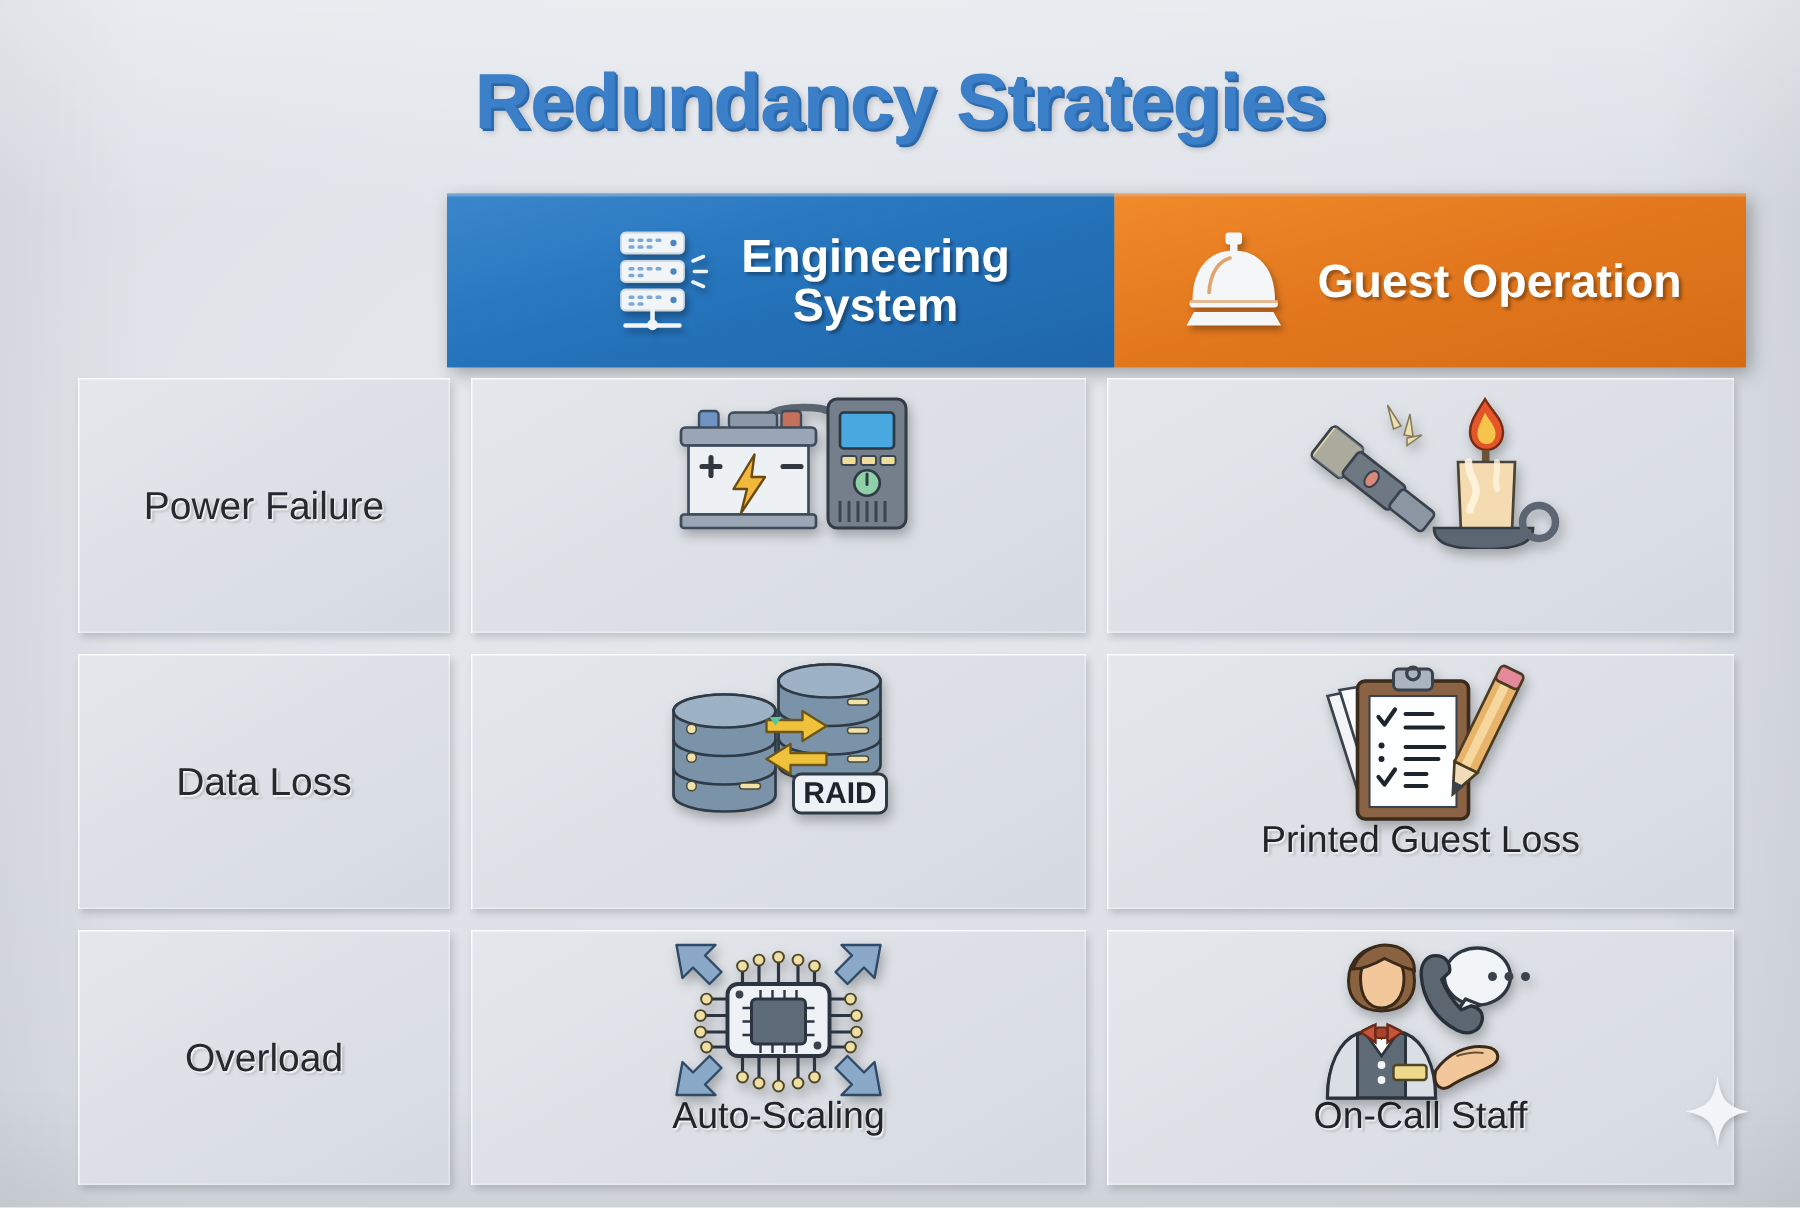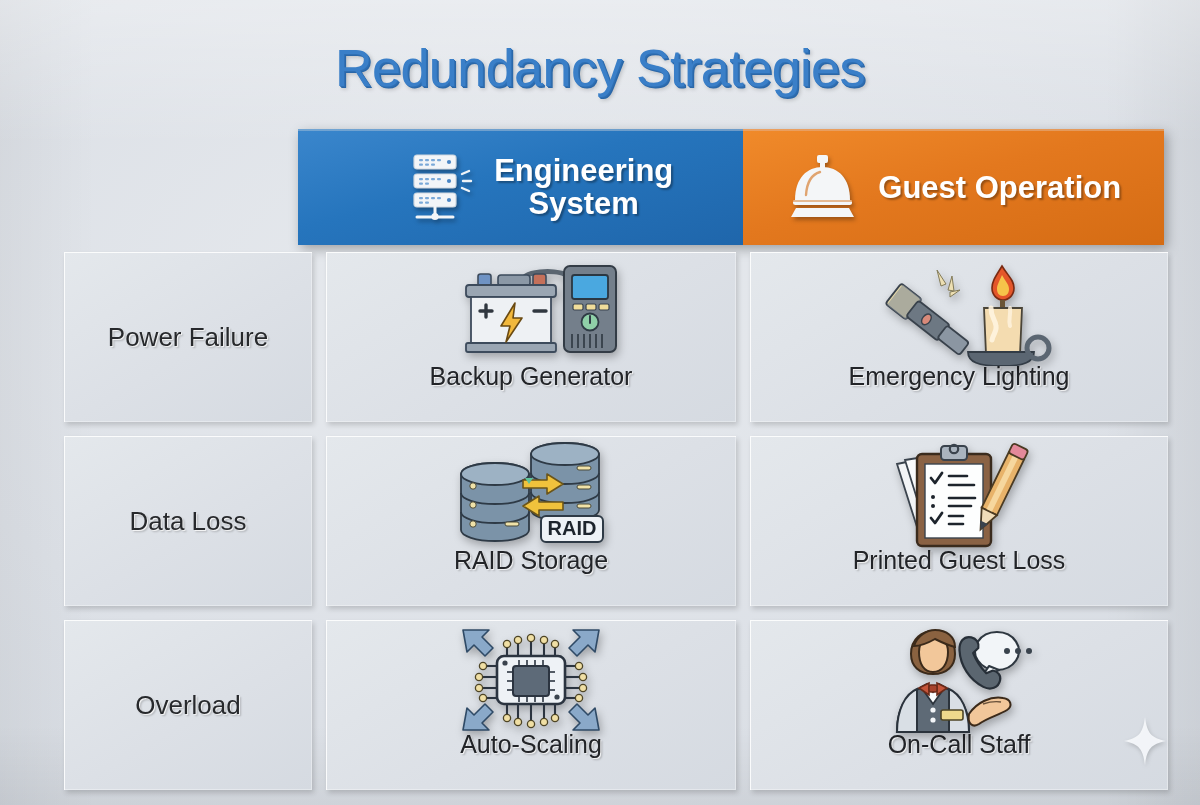--- a/index.html
+++ b/index.html
@@ -28,21 +28,21 @@
   }
 
   
   .title {
     position: absolute;
     top: 38px;
     left: 0;
     width: 1200px;
     text-align: center;
     font-size: 52px;
-    font-weight: normal;
+    font-weight: bold;
     letter-spacing: -0.5px;
     color: #3a7fc8;
     text-shadow:
       1px 1px 0 #2f6fb3,
       2px 2px 0 #2a67a8,
       3px 3px 4px rgba(0,0,0,0.22);
     white-space: nowrap;
   }
 
   
@@ -84,21 +84,21 @@
   }
   .hdr-label.single { white-space: nowrap; }
   .hdr-icon {
     flex: 0 0 auto;
     filter: drop-shadow(2px 3px 2px rgba(0,0,0,0.30));
   }
 
   
   .grid {
     position: absolute;
-    left: 50px;
+    left: 38px;
     top: 252px;
     width: 1118px;
     height: 538px;
     padding-left: 14px;
   }
   .grid-row {
     display: flex;
     height: 170px;
     margin-bottom: 14px;
   }
@@ -282,21 +282,20 @@
           <g stroke="#3b454f" stroke-width="2">
             <path d="M136 78 L136 92"></path>
               <path d="M142 78 L142 92"></path>
               <path d="M148 78 L148 92"></path>
             <path d="M154 78 L154 92"></path>
               <path d="M160 78 L160 92"></path>
               <path d="M166 78 L166 92"></path>
           </g>
         </svg>
       </span>
-      <span class="cell-caption">Backup Generator</span>
     </div>
 
     <div class="cell cell-hotel">
       <span class="cell-icon">
         <svg width="190" height="110" viewBox="0 0 190 110">
 
           <g fill="#efe0b0" stroke="#7d7450" stroke-width="1" opacity="0.95">
             <path d="M73 14 L82 28 L77 30 Z"></path>
             <path d="M88 20 L90 35 L84 34 Z"></path>
             <path d="M96 34 L86 41 L86 36 Z"></path>
@@ -314,21 +313,20 @@
           <path d="M138 19 C135 26 133 29 133 33 C133 37 135 40 139 40 C143 40 145 37 145 33 C145 28 141 25 138 19 Z" fill="#f6c44a"></path>
           <rect x="136" y="44" width="5" height="8" fill="#6b5434"></rect>
           <path d="M120 52 L158 52 L156 98 L122 98 Z" fill="#f4dcb0" stroke="#4a4438" stroke-width="1.8"></path>
           <path d="M127 52 C127 62 131 62 132 70 C133 76 129 78 128 84" stroke="#fff4e0" stroke-width="5" fill="none" opacity="0.9" stroke-linecap="round"></path>
           <path d="M146 52 C147 60 144 63 146 70" stroke="#fff4e0" stroke-width="4" fill="none" opacity="0.8" stroke-linecap="round"></path>
 
           <path d="M104 96 L170 96 C170 106 160 110 138 110 C114 110 104 106 104 96 Z" fill="#5b6672" stroke="#333c46" stroke-width="1.8"></path>
           <circle cx="174" cy="92" r="11" fill="none" stroke="#5b6672" stroke-width="5"></circle>
         </svg>
       </span>
-      <span class="cell-caption">Emergency Lighting</span>
     </div>
   </div>
 
   <div class="grid-row">
 
     <div class="cell cell-label-col">
       <span class="row-label">Data Loss</span>
     </div>
 
     <div class="cell cell-eng">
@@ -361,21 +359,20 @@
           </g>
 
           <path d="M76 40 L100 40 L100 34 L116 44 L100 54 L100 48 L76 48 Z" fill="#f0c23c" stroke="#6b551a" stroke-width="1.6" stroke-linejoin="round"></path>
           <path d="M116 62 L92 62 L92 56 L76 66 L92 76 L92 70 L116 70 Z" fill="#f0c23c" stroke="#6b551a" stroke-width="1.6" stroke-linejoin="round"></path>
           <path d="M78 38 L86 38 L82 44 Z" fill="#5fc49a"></path>
 
           <rect x="94" y="76" width="62" height="26" rx="5" fill="#eef2f6" stroke="#2e3a46" stroke-width="2"></rect>
           <text x="125" y="95" font-family="Liberation Sans, sans-serif" font-size="20" font-weight="bold" fill="#1d242c" text-anchor="middle">RAID</text>
         </svg>
       </span>
-      <span class="cell-caption">RAID Storage</span>
     </div>
 
     <div class="cell cell-hotel">
       <span class="cell-icon">
         <svg width="160" height="112" viewBox="0 0 160 112">
 
           <path d="M18 24 L66 14 L98 96 L44 106 Z" fill="#f2f4f6" stroke="#3a434d" stroke-width="1.8"></path>
           <path d="M26 20 L76 12 L108 94 L52 104 Z" fill="#fafbfc" stroke="#3a434d" stroke-width="1.8"></path>
 
           <rect x="38" y="14" width="74" height="92" rx="5" fill="#8a6244" stroke="#3a2b1d" stroke-width="2.4"></rect>

